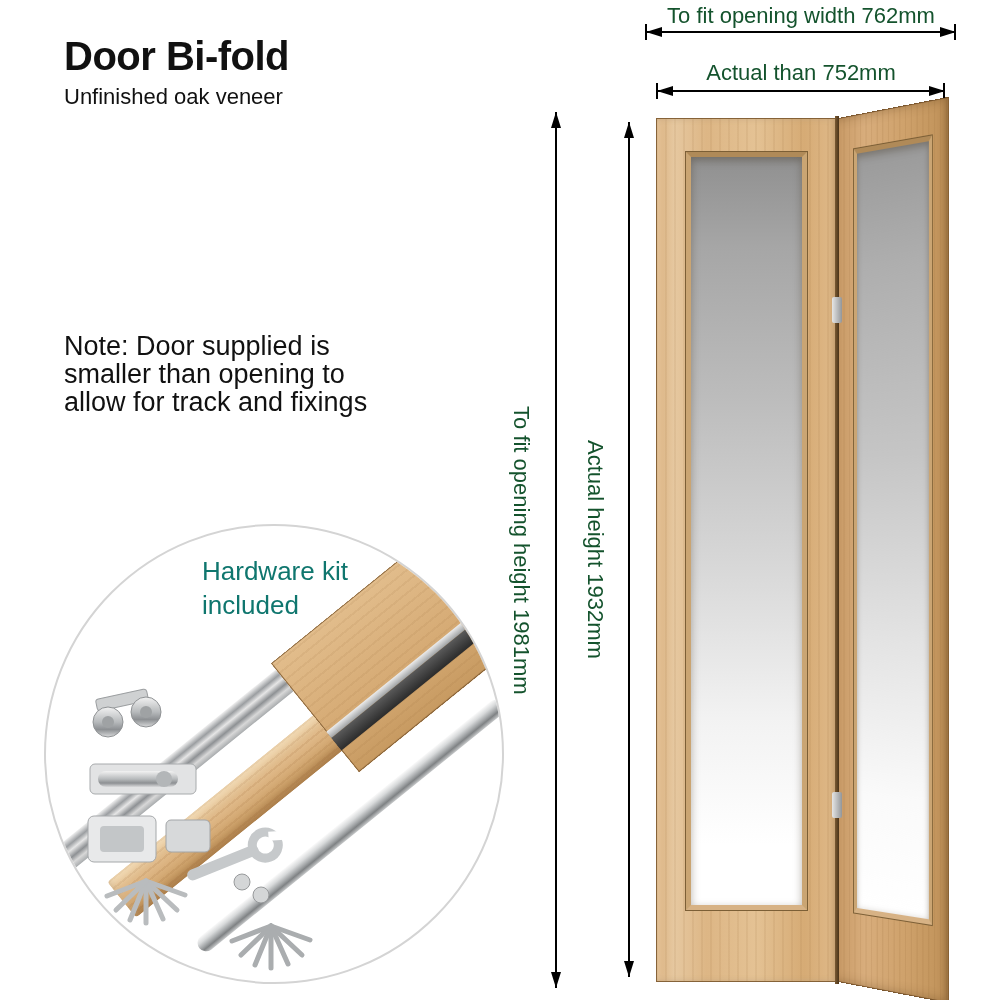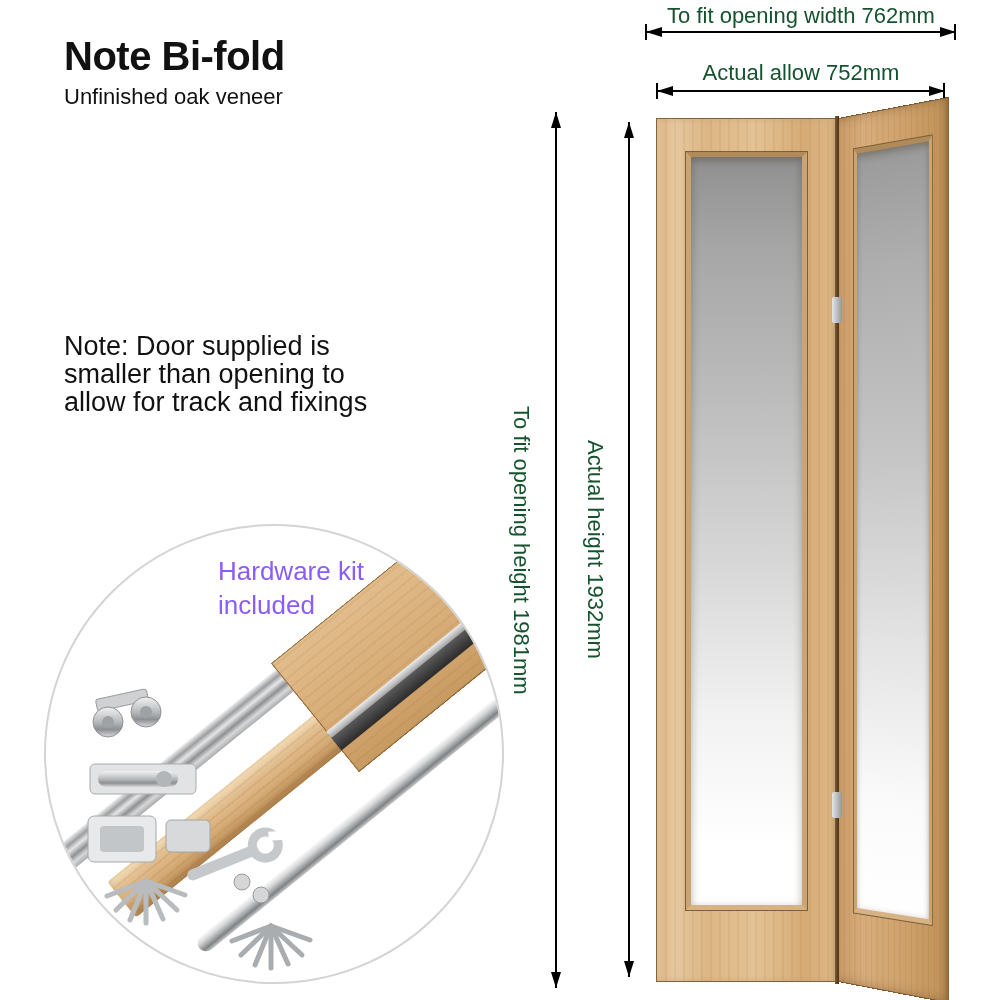--- a/index.html
+++ b/index.html
@@ -69,21 +69,21 @@
   }
   .fold{position:absolute;left:179px;top:4px;width:4px;height:868px;z-index:3;
     background:linear-gradient(90deg,#7a5a33,#4a3318);}
   .hinge{position:absolute;left:176px;width:10px;height:26px;border-radius:2px;z-index:4;
     background:linear-gradient(90deg,#e6e6e6,#939699);}
   .hinge.h1{top:185px;}.hinge.h2{top:680px;}
 
   
   .inset{position:absolute;left:44px;top:524px;width:456px;height:456px;border-radius:50%;
     border:2px solid #d4d4d4;background:#fff;overflow:hidden;}
-  .inset-label{position:absolute;left:172px;top:28px;font-size:26px;line-height:34px;white-space:pre-line;z-index:10;color:#8b5cf6;}
+  .inset-label{position:absolute;left:156px;top:28px;font-size:26px;line-height:34px;white-space:pre-line;z-index:10;color:#0f766e;}
   .strip{position:absolute;transform-origin:center;}
   .strip.track{left:-25px;top:196px;width:390px;height:28px;transform:rotate(-39deg);border-radius:3px;
     background:linear-gradient(180deg,#f0f0f0 0%,#9b9ea1 22%,#e6e6e6 40%,#8e9194 62%,#d8d8d8 80%,#a8abad 100%);}
   .strip.oak{left:31px;top:225px;width:400px;height:46px;transform:rotate(-39deg);border-radius:4px;
     background:
       repeating-linear-gradient(180deg, rgba(160,110,60,0.15) 0 2px, rgba(255,255,255,0) 2px 8px),
       linear-gradient(180deg,#e8cba0 0%,#ddb583 45%,#cda169 80%,#c3935a 100%);
     box-shadow: inset 0 -6px 8px rgba(120,80,40,0.35), inset 0 6px 8px rgba(255,240,210,0.5);}
   .strip.rod{left:110px;top:291px;width:390px;height:17px;transform:rotate(-39deg);border-radius:9px;
     background:linear-gradient(180deg,#fafafa 0%,#d7d9da 30%,#9fa2a4 60%,#7f8284 75%,#c8cacb 100%);}
@@ -96,32 +96,32 @@
     background:linear-gradient(180deg,#5a5a5a,#2c2c2c);}
   .corner .corner-rail{position:absolute;left:0;right:0;top:88px;height:8px;
     background:linear-gradient(180deg,#ececec,#9fa2a4);}
   .hw{position:absolute;left:0;top:0;z-index:5;}
 </style>
 </head>
 <body>
 
 <div class="canvas">
 
-  <div class="title">Note Bi-fold</div>
+  <div class="title">Door Bi-fold</div>
   <div class="subtitle">Unfinished oak veneer</div>
   <div class="note">Note: Door supplied is
 smaller than opening to
 allow for track and fixings</div>
 
   <div class="dim-label h fit-w-label">To fit opening width 762mm</div>
   <div class="dim-h fit-w-line"></div>
   <div class="tick t1"></div>
   <div class="tick t2"></div>
 
-  <div class="dim-label h act-w-label">Actual allow 752mm</div>
+  <div class="dim-label h act-w-label">Actual than 752mm</div>
   <div class="dim-h act-w-line"></div>
   <div class="tick t3"></div>
   <div class="tick t4"></div>
 
   <div class="dim-label v fit-h-label">To fit opening height 1981mm</div>
   <div class="dim-v fit-h-line"></div>
 
   <div class="dim-label v act-h-label">Actual height 1932mm</div>
   <div class="dim-v act-h-line"></div>
 

